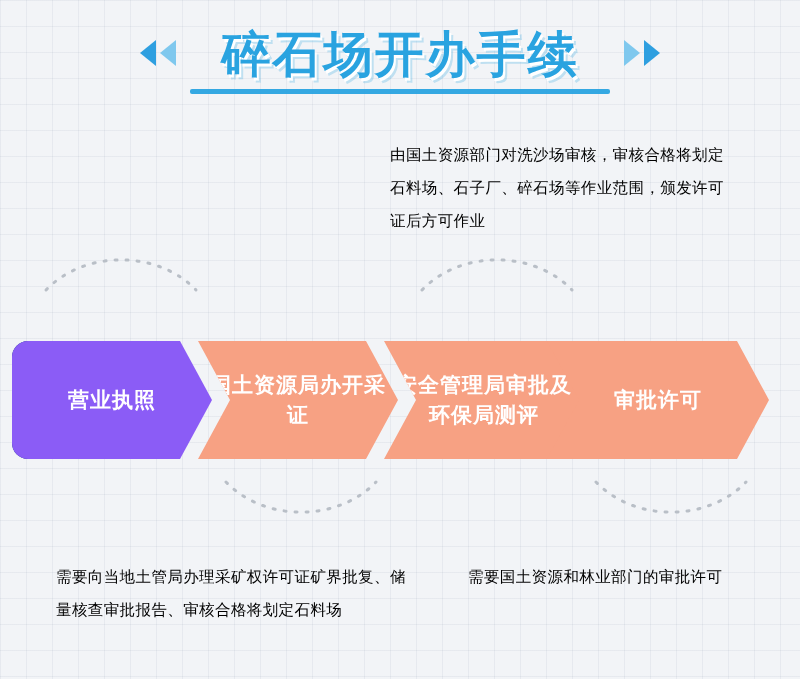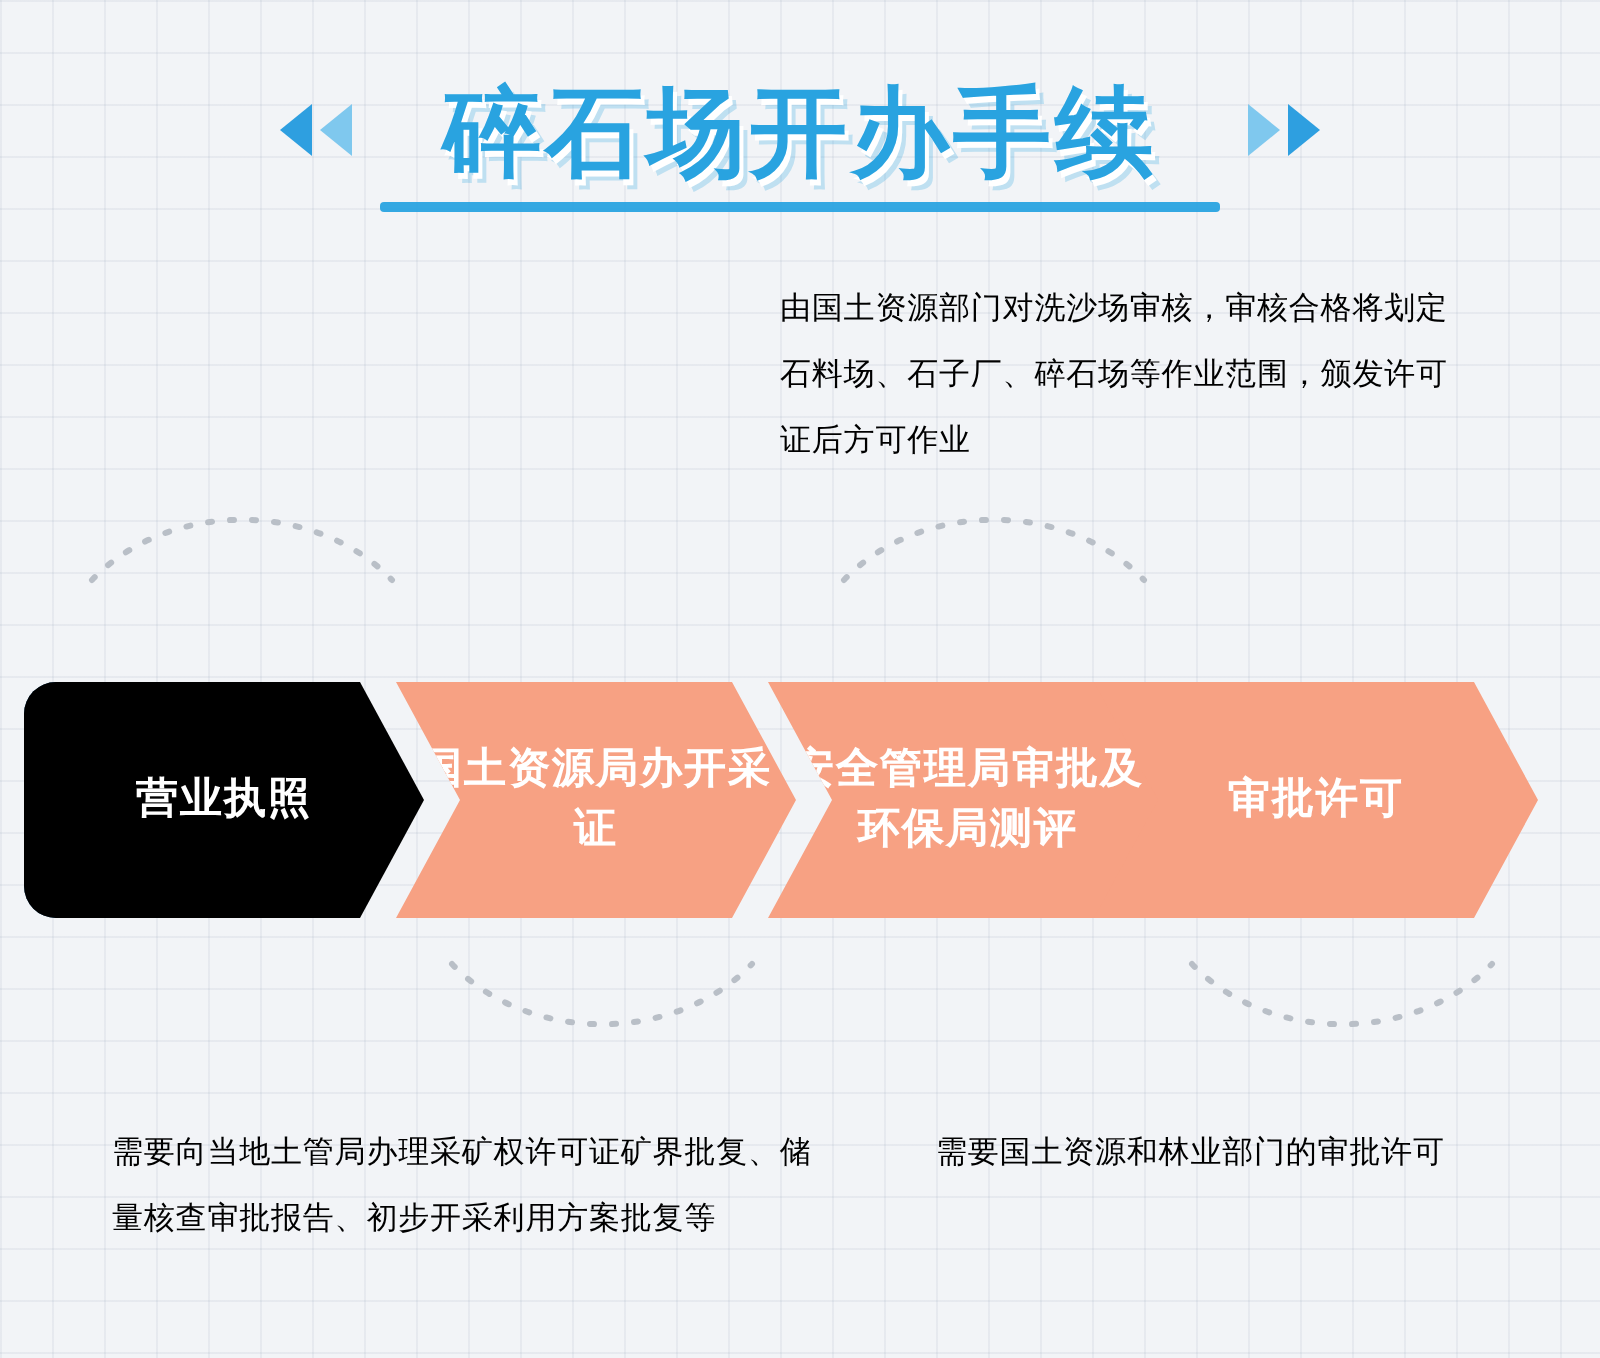--- a/index.html
+++ b/index.html
@@ -14,21 +14,21 @@
     position:absolute;left:0;top:0;width:800px;height:679px;
     background-image:
       linear-gradient(to right, rgba(150,165,185,0.13) 1px, transparent 1px),
       linear-gradient(to bottom, rgba(150,165,185,0.13) 1px, transparent 1px);
     background-size:26px 26px;
     pointer-events:none;
   }
   #wrap{position:absolute;left:0;top:0;width:800px;height:679px;}
 
   
-  .title-area{position:absolute;left:0;top:18px;width:800px;height:90px;}
+  .title-area{position:absolute;left:0;top:6px;width:800px;height:90px;}
   .title-text{
     position:absolute;left:0;top:16px;width:800px;text-align:center;
     font-size:49px;font-weight:bold;letter-spacing:2px;
     color:#29a3e0;
     text-shadow: 2px 3px 0 #ffffff, 4px 5px 0 rgba(41,163,224,0.25);
     font-family:"Liberation Sans","DejaVu Sans",sans-serif;
   }
   .title-underline{
     position:absolute;left:190px;top:83px;width:420px;height:5px;
     background:#29a3e0;border-radius:2px;opacity:.95;
@@ -53,21 +53,21 @@
 
   
   .flow{position:absolute;left:12px;top:341px;height:118px;width:780px;}
   .step{
     position:absolute;top:0;height:118px;
     display:flex;align-items:center;justify-content:center;
     text-align:center;color:#ffffff;font-weight:bold;font-size:21px;
     line-height:30px;letter-spacing:1px;
   }
   .step .lbl{display:block;padding:0 10px;}
-  .s1{left:0;width:200px;background:#000000;border-radius:16px 0 0 16px;
+  .s1{left:0;width:200px;background:#8b5cf6;border-radius:16px 0 0 16px;
       clip-path:polygon(0 16px,0 0,4px 0,168px 0,200px 50%,168px 118px,4px 118px,0 118px,0 102px);}
   .s1{clip-path:polygon(0 0,168px 0,200px 59px,168px 118px,0 118px);}
   .s2{left:186px;width:200px;background:#f7a183;
       clip-path:polygon(0 0,168px 0,200px 59px,168px 118px,0 118px,32px 59px);}
   .s3{left:372px;width:200px;background:#f7a183;
       clip-path:polygon(0 0,168px 0,200px 59px,168px 118px,0 118px,32px 59px);}
   .s4{left:535px;width:222px;background:#f7a183;
       clip-path:polygon(0 0,190px 0,222px 59px,190px 118px,0 118px,32px 59px);}
   .s1-round{
     position:absolute;left:0;top:0;width:40px;height:118px;background:#10466f;
@@ -126,16 +126,16 @@
     </div>
     <div class="step s3">
       <span class="lbl">安全管理局审批及环保局测评</span>
     </div>
     <div class="step s4">
       <span class="lbl">审批许可</span>
     </div>
   </div>
 
   <div class="desc d2">由国土资源部门对洗沙场审核，审核合格将划定石料场、石子厂、碎石场等作业范围，颁发许可证后方可作业</div>
-  <div class="desc d3">需要向当地土管局办理采矿权许可证矿界批复、储量核查审批报告、初步开采利用方案批复等</div>
+  <div class="desc d3">需要向当地土管局办理采矿权许可证矿界批复、储量核查审批报告、审核合格将划定石料场</div>
   <div class="desc d4">需要国土资源和林业部门的审批许可</div>
 
 </div>
 
 </body></html>

